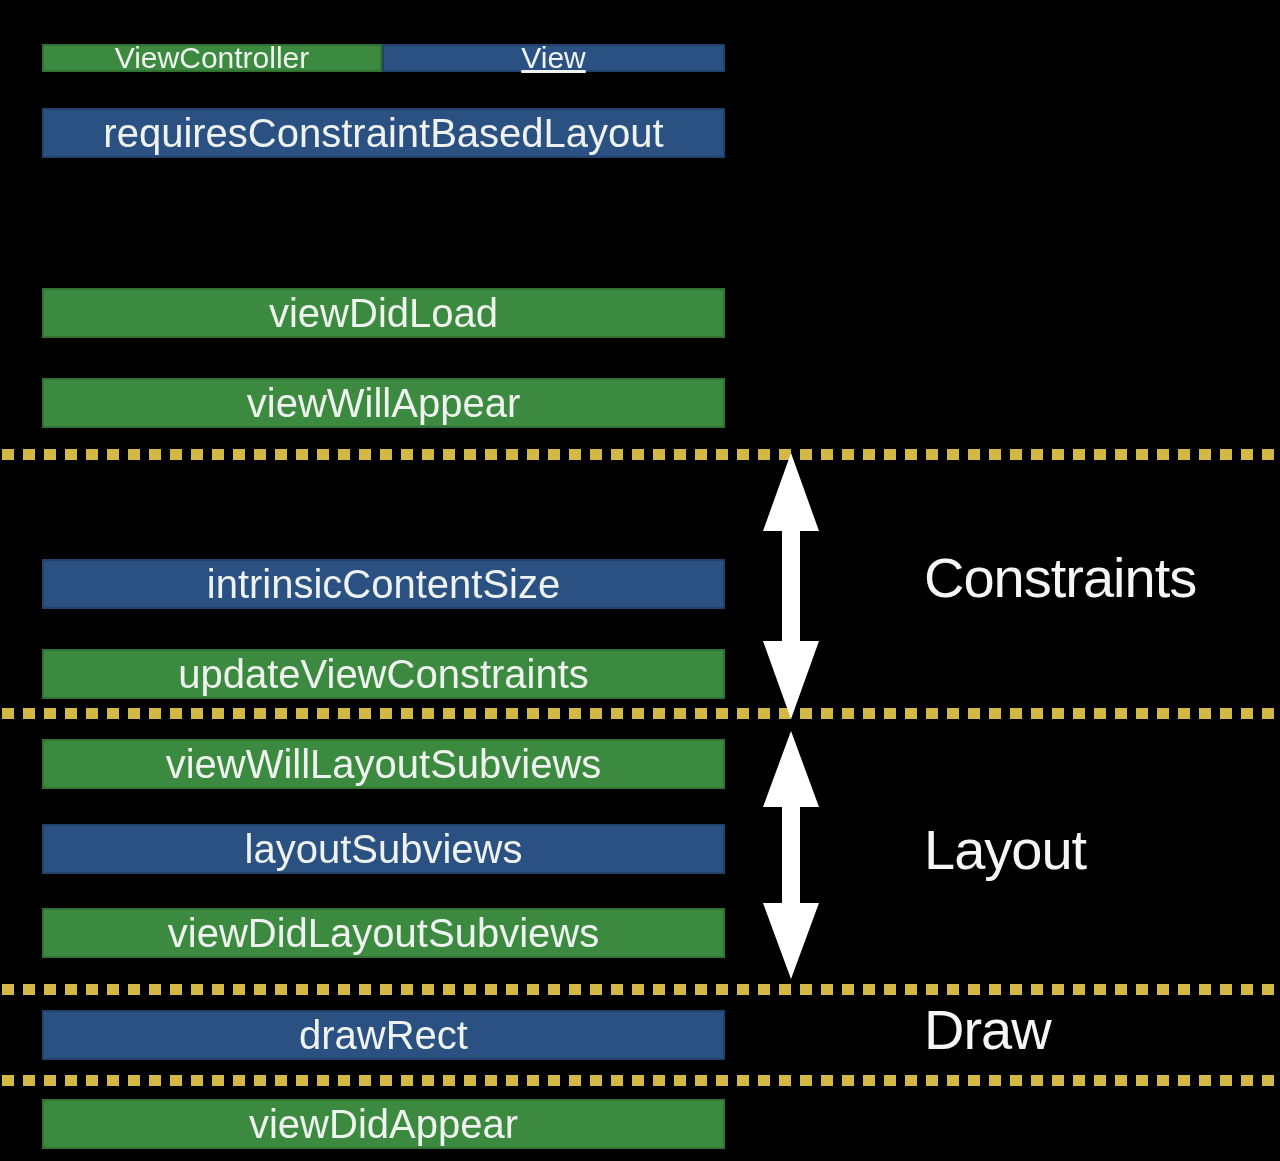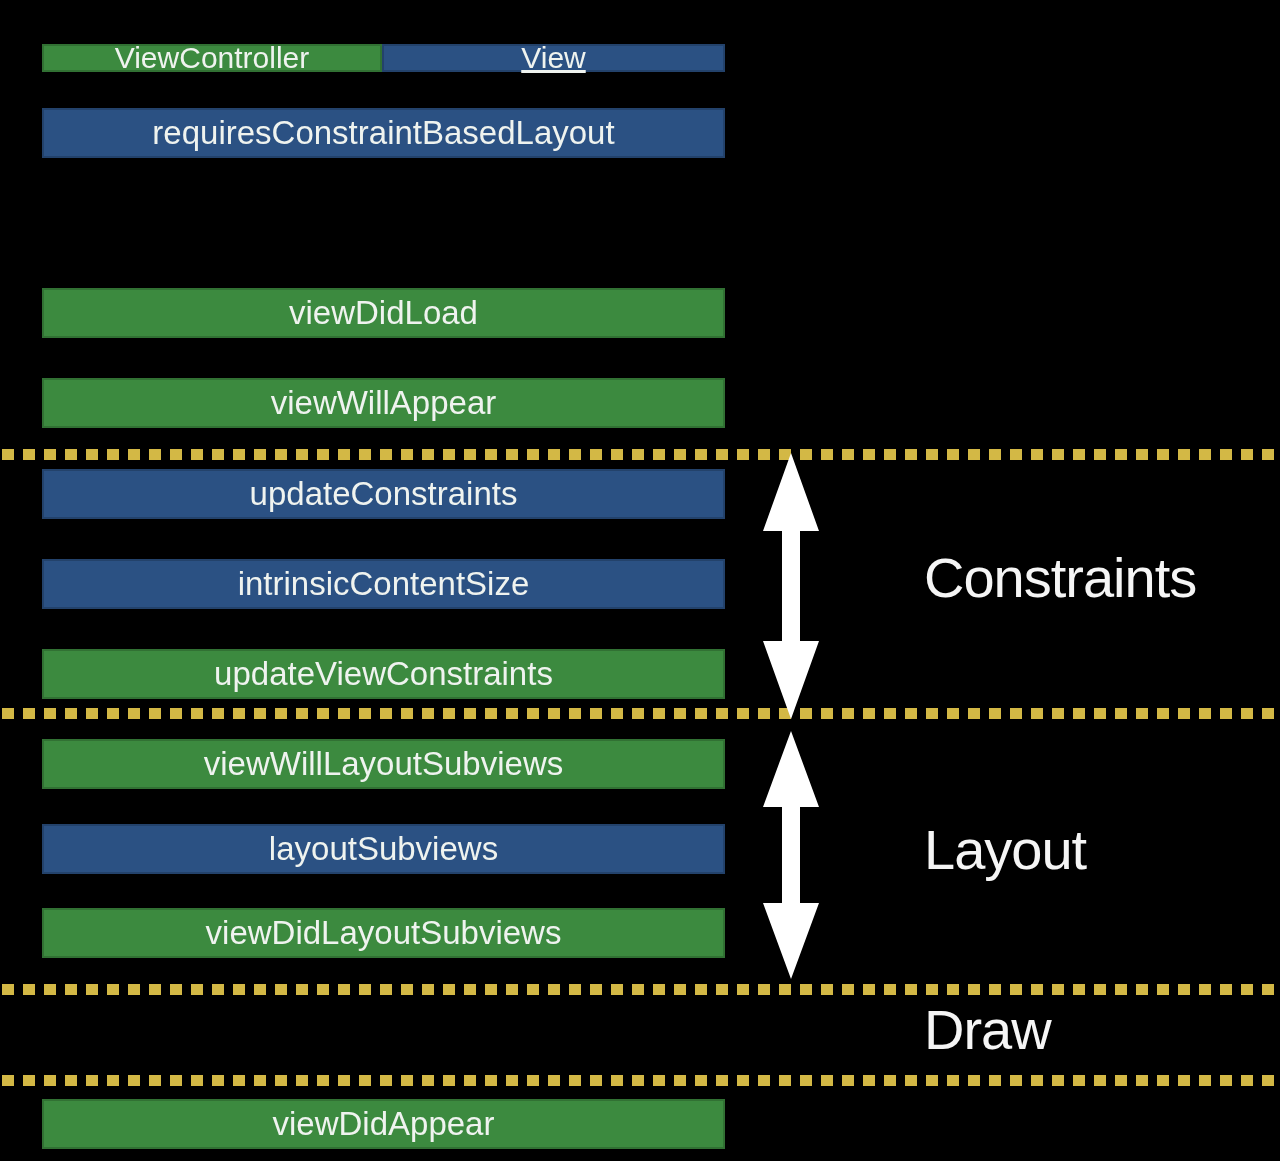--- a/index.html
+++ b/index.html
@@ -30,21 +30,21 @@
     color:var(--bar-text);font-size:30px;
     box-shadow:inset 0 0 0 2px rgba(0,0,0,0.18);
   }
   .legend-cell.green{width:340px;background:var(--viewcontroller-green);}
   .legend-cell.blue{flex:1;background:var(--view-blue);text-decoration:underline;}
 
   
   .bar{
     position:absolute;left:42px;width:683px;height:50px;
     display:flex;align-items:center;justify-content:center;
-    color:var(--bar-text);font-size:33px;
+    color:var(--bar-text);font-size:40px;
     box-shadow:inset 0 0 0 2px rgba(0,0,0,0.18);
   }
   .bar.green{background:var(--viewcontroller-green);}
   .bar.blue{background:var(--view-blue);}
 
   
   .divider{
     position:absolute;left:2px;width:1278px;height:11px;
     background:repeating-linear-gradient(to right,
       var(--divider-yellow) 0 12px, transparent 12px 21px);
@@ -78,37 +78,37 @@
 
   <div class="bar blue" style="top:108px">
       <span>requiresConstraintBasedLayout</span>
     </div>
   <div class="bar green" style="top:288px">
       <span>viewDidLoad</span>
     </div>
   <div class="bar green" style="top:378px">
       <span>viewWillAppear</span>
     </div>
-  <div class="bar blue" style="top:469px">
-      <span>updateConstraints</span>
-    </div>
   <div class="bar blue" style="top:559px">
       <span>intrinsicContentSize</span>
     </div>
   <div class="bar green" style="top:649px">
       <span>updateViewConstraints</span>
     </div>
   <div class="bar green" style="top:739px">
       <span>viewWillLayoutSubviews</span>
     </div>
   <div class="bar blue" style="top:824px">
       <span>layoutSubviews</span>
     </div>
   <div class="bar green" style="top:908px">
       <span>viewDidLayoutSubviews</span>
+    </div>
+  <div class="bar blue" style="top:1010px">
+      <span>drawRect</span>
     </div>
   <div class="bar green" style="top:1099px">
       <span>viewDidAppear</span>
     </div>
 
   <div class="divider" style="top:449px"></div>
   <div class="divider" style="top:708px"></div>
   <div class="divider" style="top:984px"></div>
   <div class="divider" style="top:1075px"></div>
 

